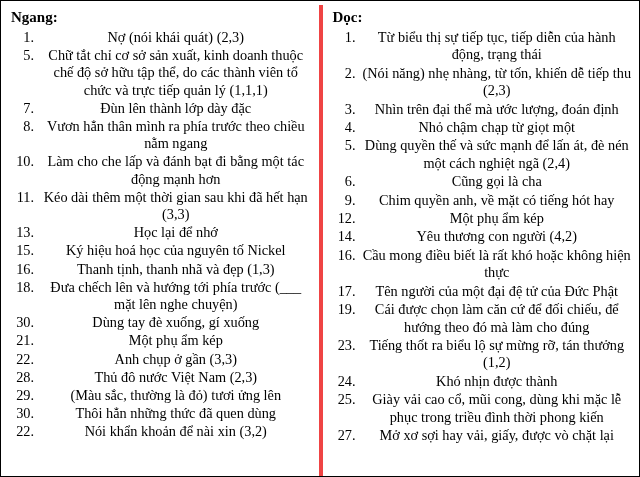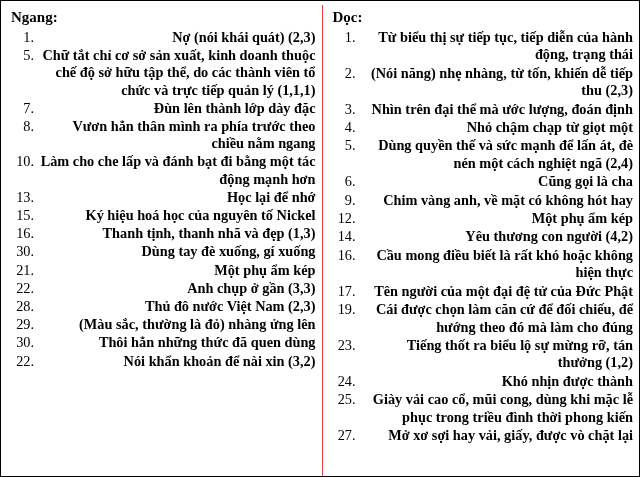--- a/index.html
+++ b/index.html
@@ -23,21 +23,21 @@
     padding: 4px 0 0 0;
   }
   .column {
     box-sizing: border-box;
     height: 100%;
     padding: 3px 6px 0 8px;
     overflow: hidden;
   }
   .col-across {
     width: 322px;
-    border-right: 1px solid #ef4444;
+    border-right: 4px solid #ef4444;
   }
   .col-down {
     width: 317px;
   }
   .col-heading {
     font-weight: bold;
     font-size: 15px;
     line-height: 18px;
     margin: 0 0 3px 0;
     padding-left: 2px;
@@ -57,22 +57,21 @@
   }
   .clue-num {
     flex: 0 0 auto;
     width: 25px;
     text-align: right;
     padding-right: 5px;
     white-space: nowrap;
   }
   .clue-text {
     flex: 1 1 auto;
-    text-align: right;
-    font-weight: bold;
+    text-align: center;
   }
   .col-down li.clue-item {
     line-height: 17.4px;
   }
 </style>
 </head>
 <body>
 
 <div class="crossword-clues">
 
@@ -93,50 +92,58 @@
         </li>
       <li class="clue-item">
           <span class="clue-num">8.</span>
           <span class="clue-text">Vươn hẳn thân mình ra phía trước theo chiều nằm ngang</span>
         </li>
       <li class="clue-item">
           <span class="clue-num">10.</span>
           <span class="clue-text">Làm cho che lấp và đánh bạt đi bằng một tác động mạnh hơn</span>
         </li>
       <li class="clue-item">
+          <span class="clue-num">11.</span>
+          <span class="clue-text">Kéo dài thêm một thời gian sau khi đã hết hạn (3,3)</span>
+        </li>
+      <li class="clue-item">
           <span class="clue-num">13.</span>
           <span class="clue-text">Học lại để nhớ</span>
         </li>
       <li class="clue-item">
           <span class="clue-num">15.</span>
           <span class="clue-text">Ký hiệu hoá học của nguyên tố Nickel</span>
         </li>
       <li class="clue-item">
           <span class="clue-num">16.</span>
           <span class="clue-text">Thanh tịnh, thanh nhã và đẹp (1,3)</span>
         </li>
       <li class="clue-item">
+          <span class="clue-num">18.</span>
+          <span class="clue-text">Đưa chếch lên và hướng tới phía trước (___ mặt lên nghe chuyện)</span>
+        </li>
+      <li class="clue-item">
           <span class="clue-num">30.</span>
           <span class="clue-text">Dùng tay đè xuống, gí xuống</span>
         </li>
       <li class="clue-item">
           <span class="clue-num">21.</span>
           <span class="clue-text">Một phụ ẩm kép</span>
         </li>
       <li class="clue-item">
           <span class="clue-num">22.</span>
           <span class="clue-text">Anh chụp ở gần (3,3)</span>
         </li>
       <li class="clue-item">
           <span class="clue-num">28.</span>
           <span class="clue-text">Thủ đô nước Việt Nam (2,3)</span>
         </li>
       <li class="clue-item">
           <span class="clue-num">29.</span>
-          <span class="clue-text">(Màu sắc, thường là đỏ) nhàng ửng lên</span>
+          <span class="clue-text">(Màu sắc, thường là đỏ) tươi ửng lên</span>
         </li>
       <li class="clue-item">
           <span class="clue-num">30.</span>
           <span class="clue-text">Thôi hẳn những thức đã quen dùng</span>
         </li>
       <li class="clue-item">
           <span class="clue-num">22.</span>
           <span class="clue-text">Nói khẩn khoản để nài xin (3,2)</span>
         </li>
     </ol>
@@ -164,21 +171,21 @@
       <li class="clue-item">
           <span class="clue-num">5.</span>
           <span class="clue-text">Dùng quyền thế và sức mạnh để lấn át, đè nén một cách nghiệt ngã (2,4)</span>
         </li>
       <li class="clue-item">
           <span class="clue-num">6.</span>
           <span class="clue-text">Cũng gọi là cha</span>
         </li>
       <li class="clue-item">
           <span class="clue-num">9.</span>
-          <span class="clue-text">Chim vàng anh, về mặt có không hót hay</span>
+          <span class="clue-text">Chim quyền anh, về mặt có tiếng hót hay</span>
         </li>
       <li class="clue-item">
           <span class="clue-num">12.</span>
           <span class="clue-text">Một phụ ẩm kép</span>
         </li>
       <li class="clue-item">
           <span class="clue-num">14.</span>
           <span class="clue-text">Yêu thương con người (4,2)</span>
         </li>
       <li class="clue-item">

